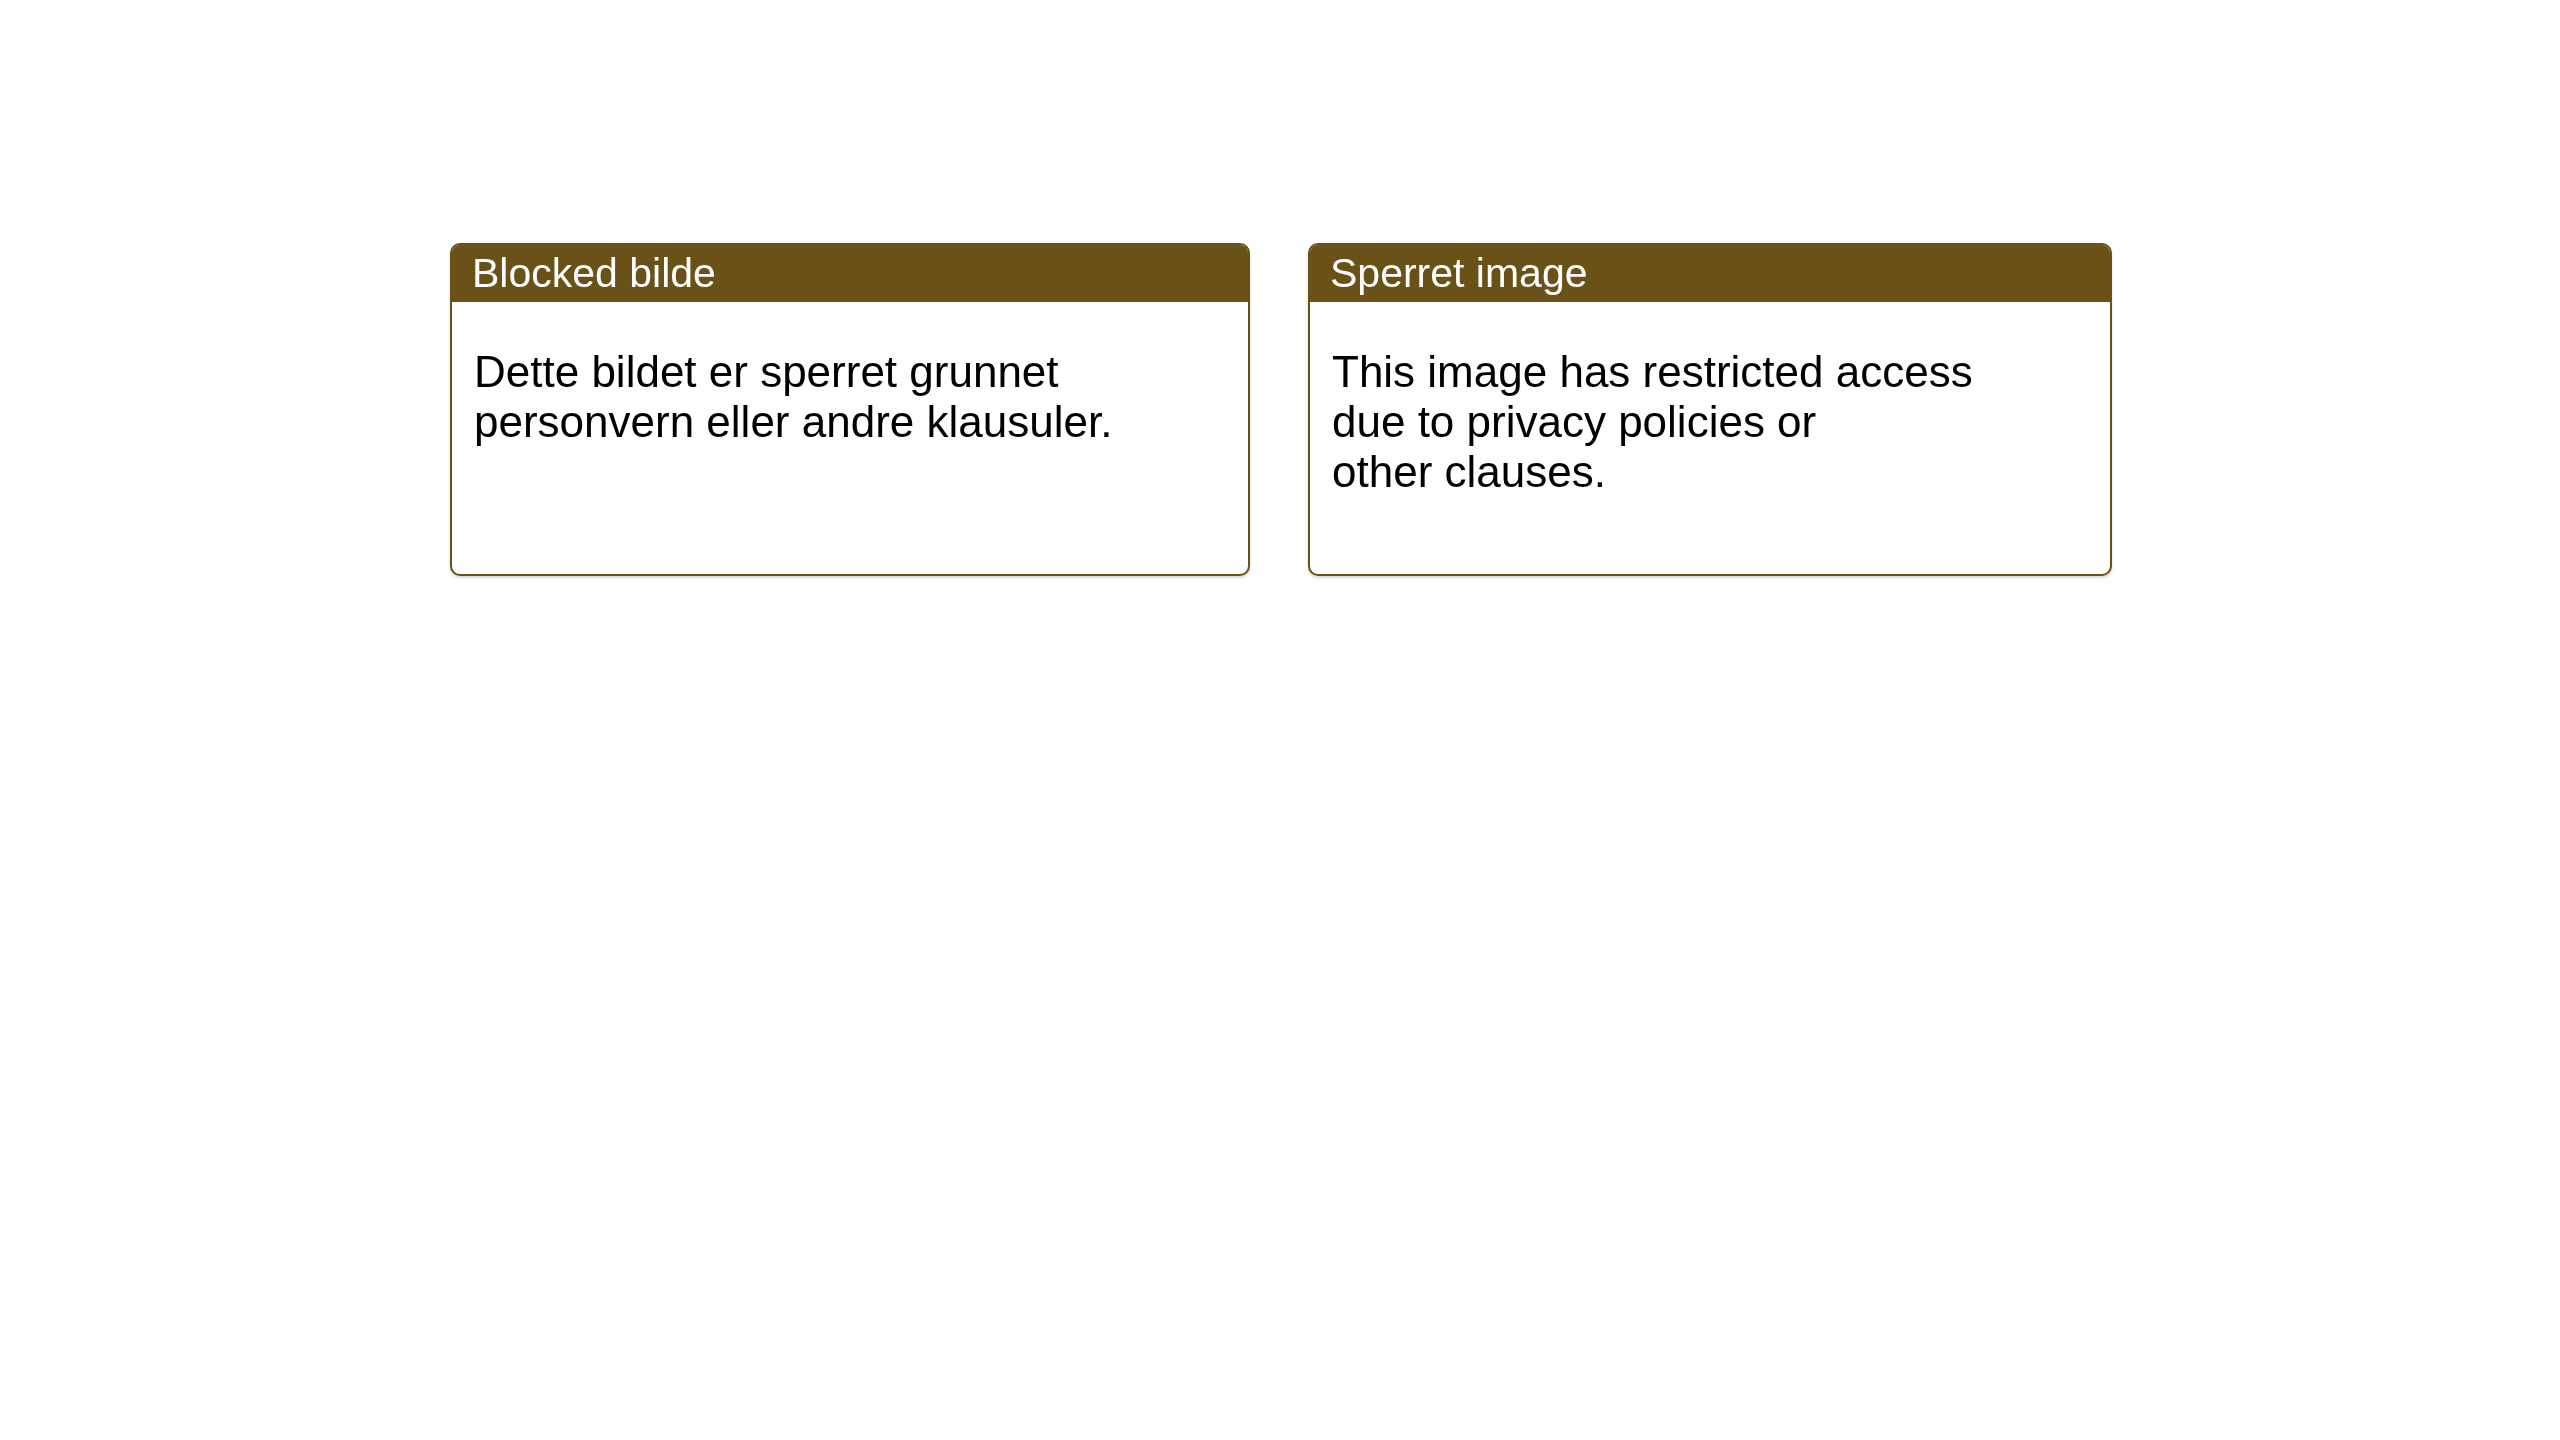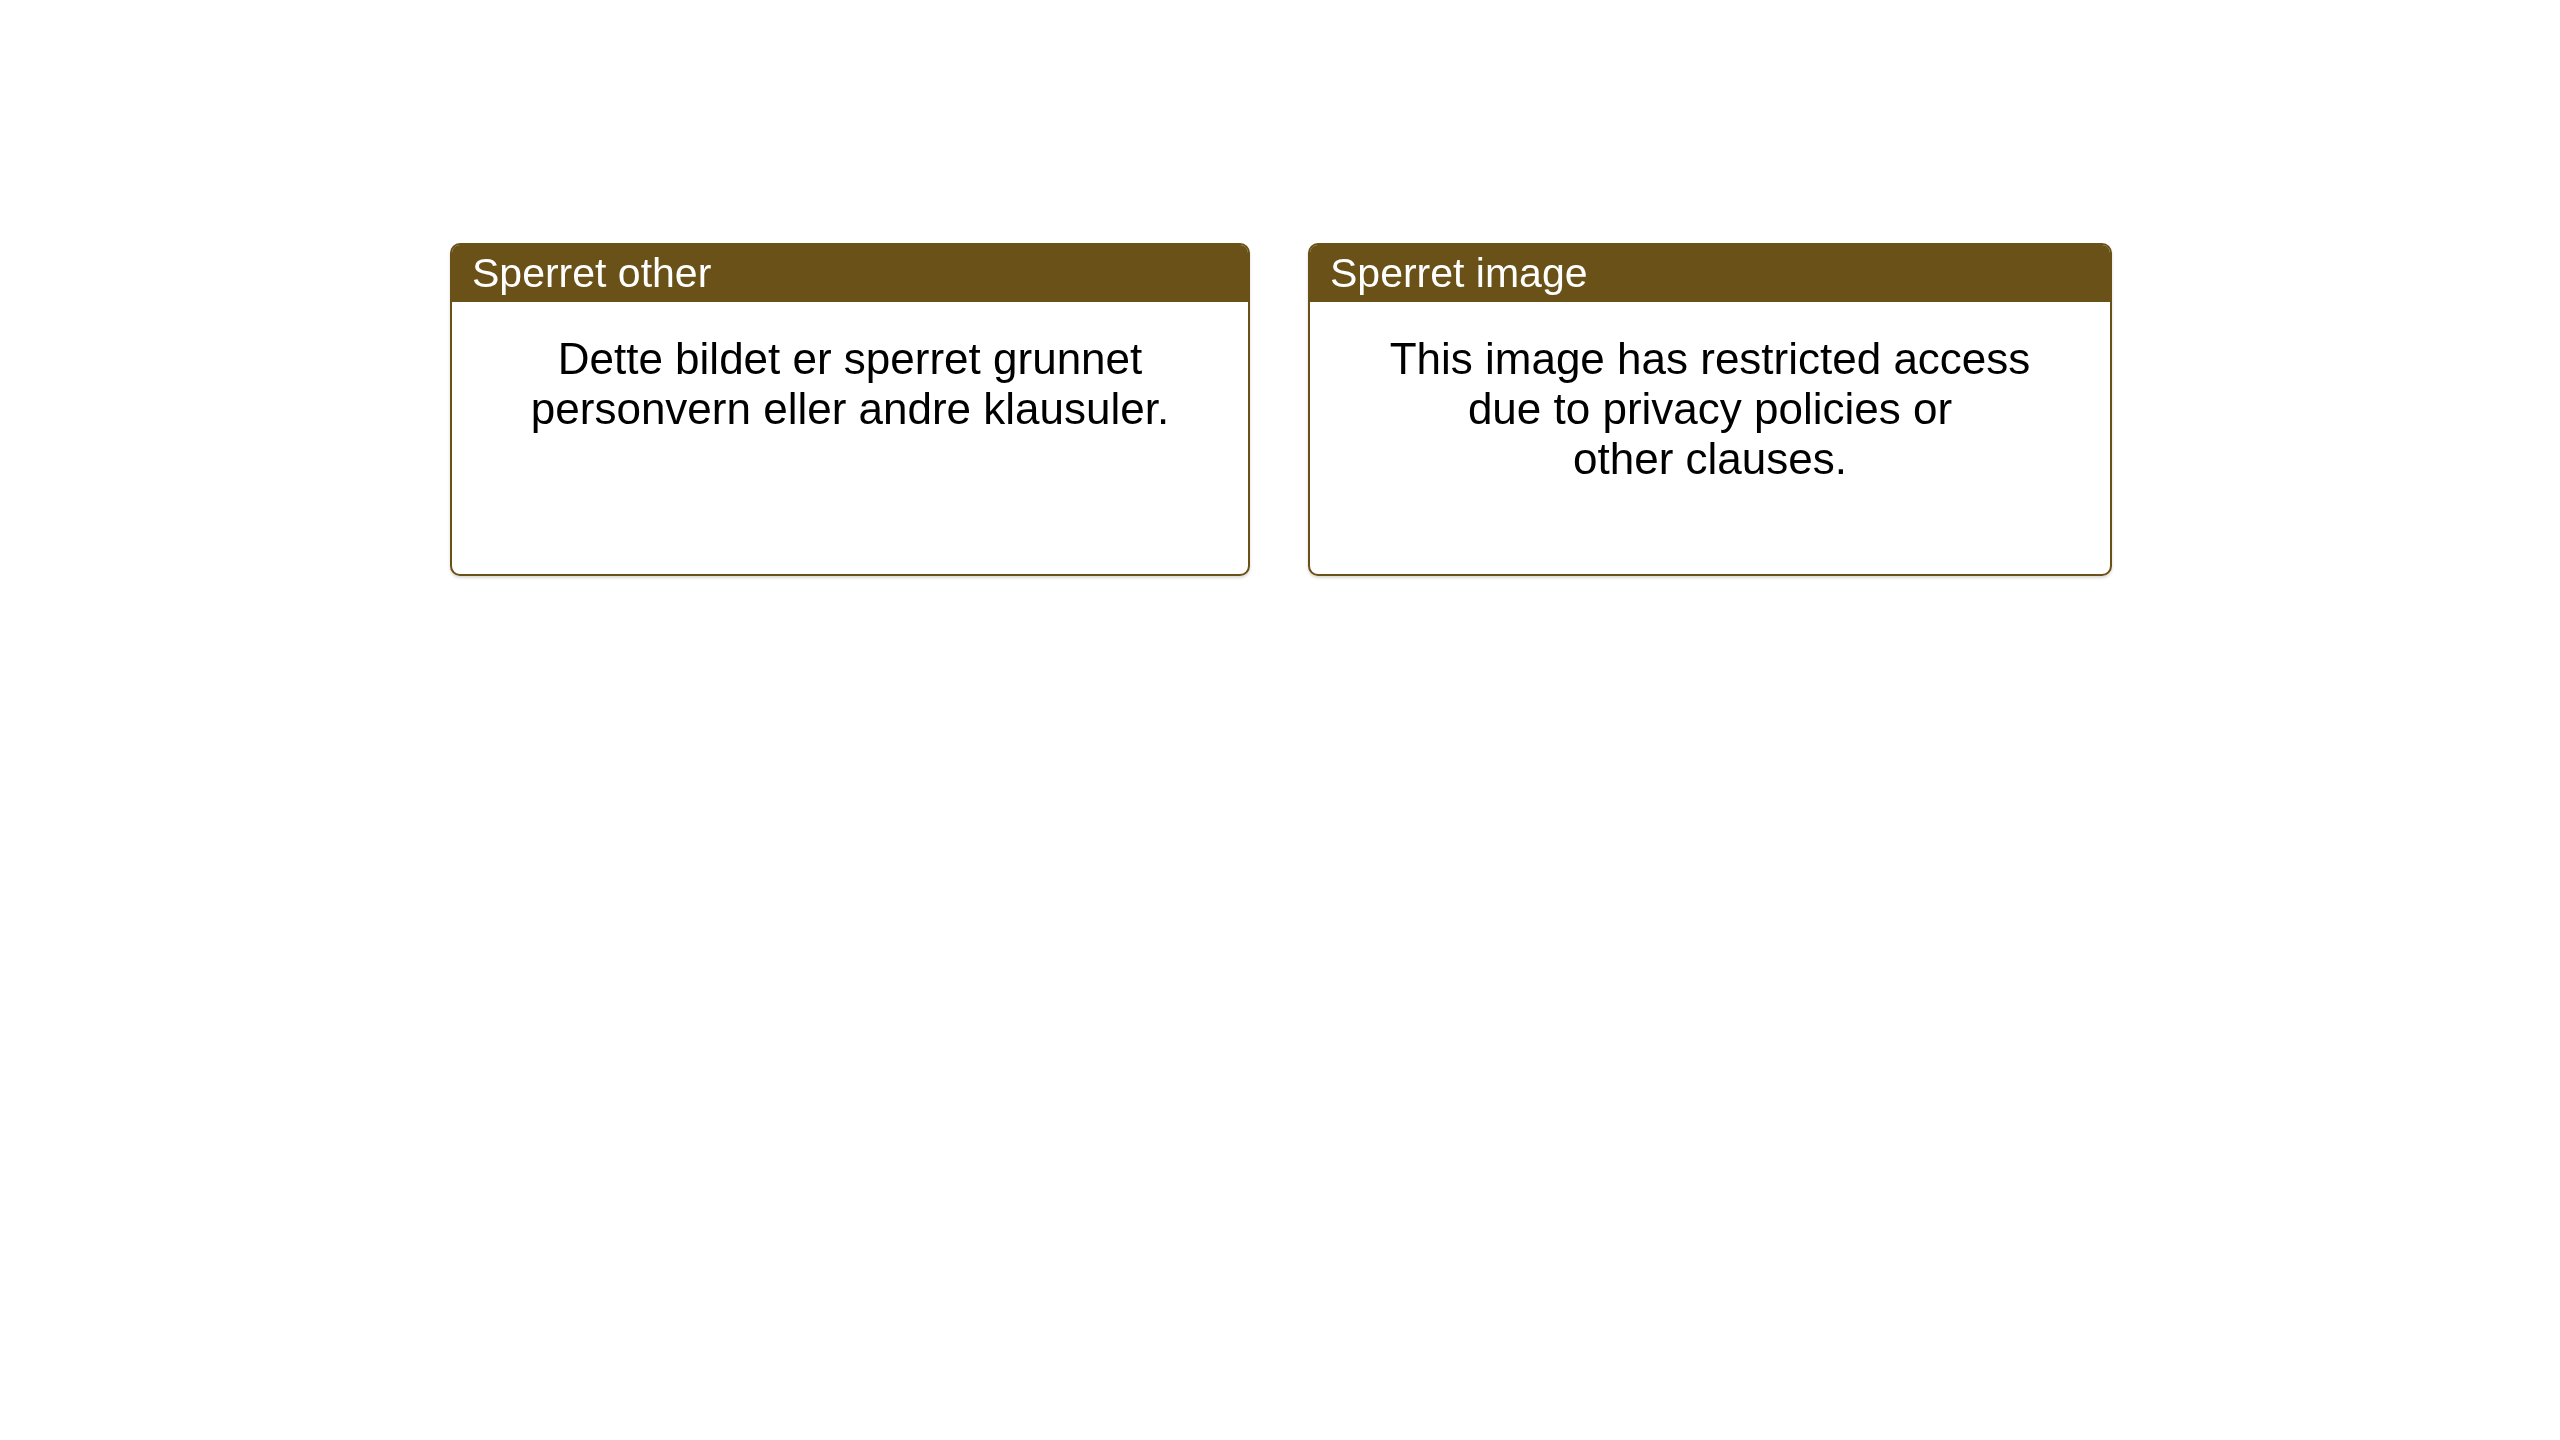--- a/index.html
+++ b/index.html
@@ -40,39 +40,38 @@
     background: var(--header-bg);
     color: var(--header-text);
     display: flex;
     align-items: center;
     padding: 0 20px;
     font-size: 41px;
     line-height: 1;
     font-weight: 400;
   }
   .card-body {
-    padding: 32px 22px 0 22px;
-    text-align: center;
+    padding: 45px 22px 0 22px;
   }
   .card-body p {
     font-size: 44px;
     line-height: 50px;
     color: var(--body-text);
     white-space: pre-line;
     font-weight: 400;
   }
 </style>
 </head>
 <body>
 
 <div class="page">
 
   <div class="card card-norwegian">
     <div class="card-header">
-      <span>Sperret other</span>
+      <span>Blocked bilde</span>
     </div>
     <div class="card-body">
       <p>Dette bildet er sperret grunnet
 personvern eller andre klausuler.</p>
     </div>
   </div>
 
   <div class="card card-english">
     <div class="card-header">
       <span>Sperret image</span>

